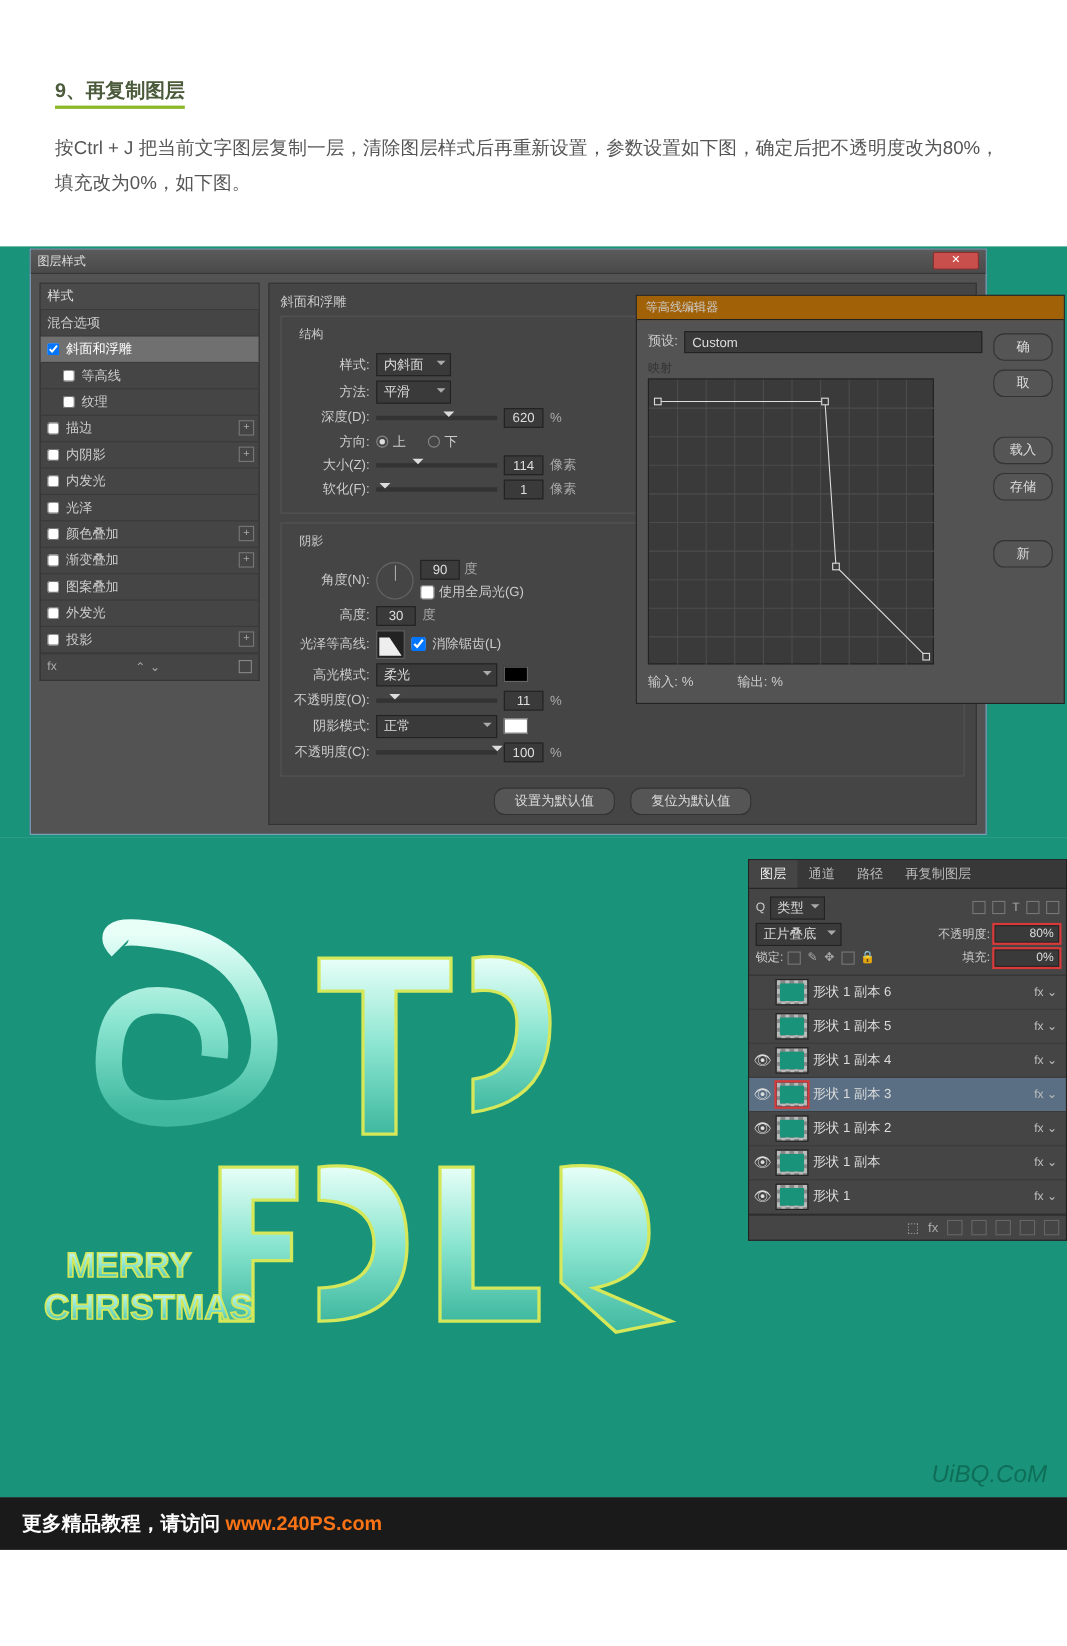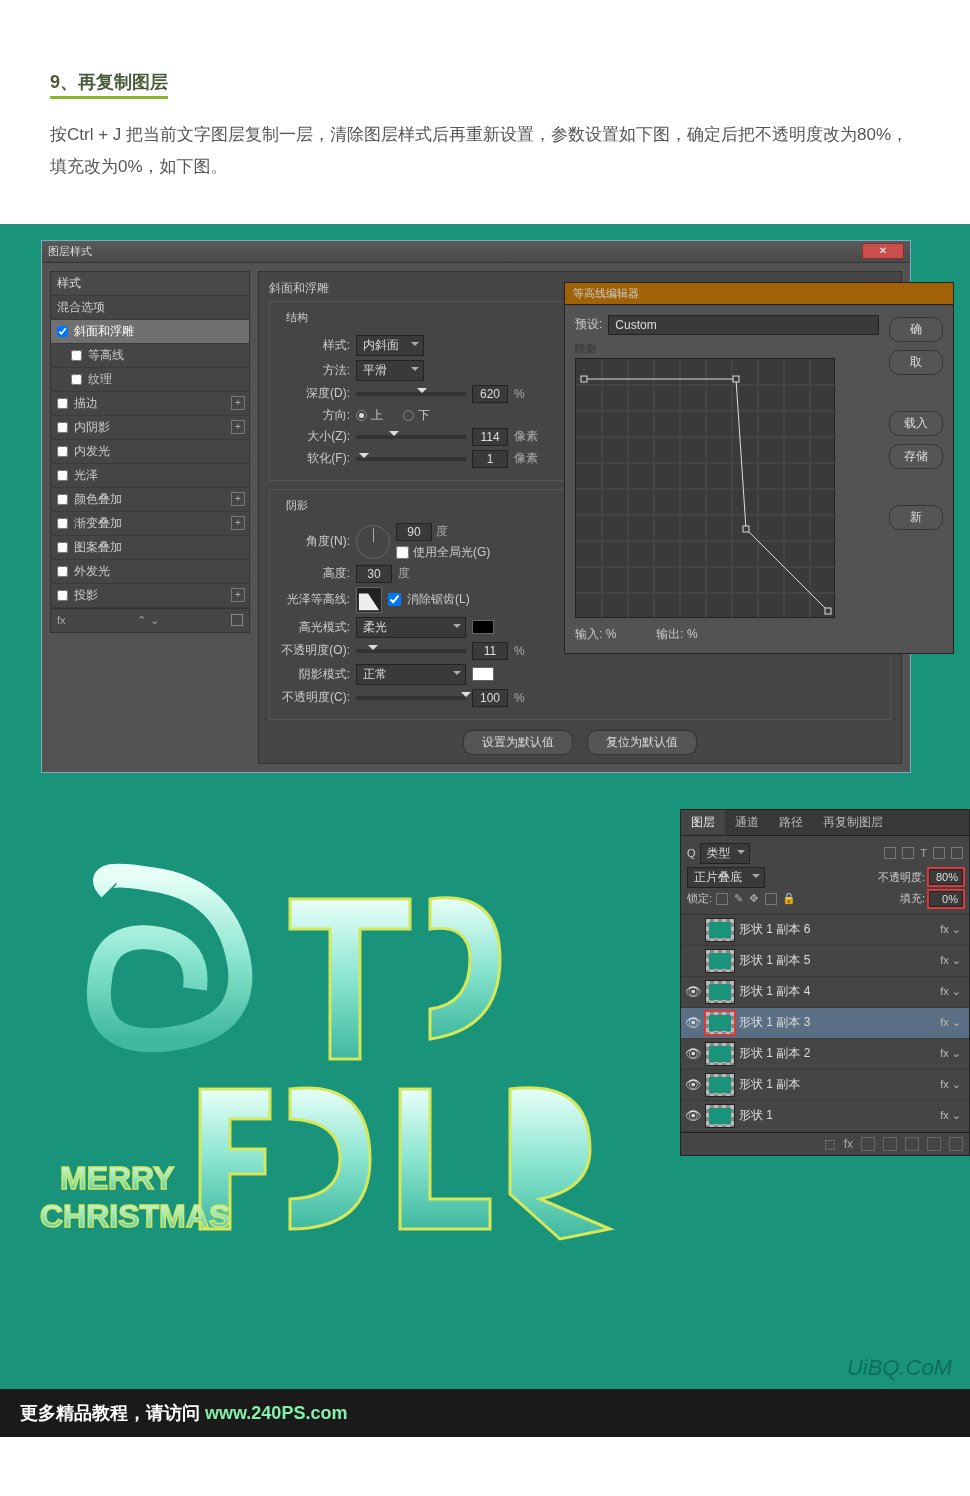--- a/index.html
+++ b/index.html
@@ -1,20 +1,20 @@
 <!DOCTYPE html>
 <html><head>
 <meta charset="utf-8">
 <style>
 *{box-sizing:border-box;margin:0;padding:0}
 body{width:970px;background:#fff;font-family:"Microsoft YaHei",Arial,sans-serif;color:#333}
 .tutorial-header{padding:70px 50px 20px}
 .step-title{display:inline-block;font-size:18px;font-weight:600;color:#4a5a3a;border-bottom:3px solid #8db82c;padding-bottom:2px}
 .step-desc{padding:0 50px 40px;font-size:17px;line-height:1.9;color:#555}
-.teal-section{background:#19937a;padding:16px;position:relative}
+.teal-section{background:#19937a;padding:2px;position:relative}
 .dlg-wrap{padding:0;position:relative}
 .dlg{background:#535353;border:1px solid #7fa8c9;width:870px;margin-left:25px;position:relative;top:0}
 .dlg-titlebar{background:linear-gradient(#5a5a5a,#4a4a4a);height:22px;border-bottom:1px solid #333;display:flex;align-items:center;padding:0 6px;font-size:11px;color:#ddd}
 .dlg-title{flex:1}
 .dlg-close{width:42px;height:16px;background:#c84f4b;border:1px solid #8a2f2c;text-align:center;color:#fff;font-size:10px;line-height:14px;border-radius:2px}
 .dlg-body{display:flex;padding:8px;gap:8px}
 .styles-col{width:200px}
 .styles-list{border:1px solid #333;background:#454545}
 .style-row{display:flex;align-items:center;padding:3px 6px;font-size:12px;color:#ccc;border-bottom:1px solid #3a3a3a;position:relative}
 .style-row.header{background:#4a4a4a;color:#ddd}
@@ -59,38 +59,38 @@
 .ce-btns{display:flex;flex-direction:column;gap:8px;padding-top:2px}
 .ce-btn{background:#555;border:1px solid #333;color:#ddd;padding:3px 14px;font-size:12px;border-radius:10px;min-width:50px;text-align:center}
 .result-section{background:#19937a;position:relative;height:600px;margin-top:0}
 .result-art{position:absolute;left:30px;top:40px;width:620px;height:450px}
 .layers-panel{position:absolute;right:0;top:20px;width:290px;background:#454545;color:#ccc;font-size:12px;border:1px solid #222}
 .lp-tabs{display:flex;background:#383838;border-bottom:1px solid #222}
 .lp-tab{padding:4px 10px;font-size:12px;color:#bbb}
 .lp-tab.active{background:#454545;color:#eee}
 .lp-controls{padding:4px 6px;border-bottom:1px solid #333}
 .lp-row{display:flex;align-items:center;gap:4px;margin:3px 0;font-size:11px}
-.lp-input{background:#3a3a3a;border:1px solid #222;color:#ddd;padding:1px 4px;width:34px;text-align:right;font-size:11px}
+.lp-input{background:#3a3a3a;border:1px solid #222;color:#ddd;padding:1px 4px;width:59px;text-align:right;font-size:11px}
 .lp-input.hl{outline:2px solid #d83a3a}
 .lp-layers{max-height:280px;overflow:hidden}
 .lp-layer{display:flex;align-items:center;padding:3px 4px;border-bottom:1px solid #3a3a3a;gap:4px}
 .lp-eye{width:16px;text-align:center;color:#ddd;font-size:13px;visibility:hidden}
 .lp-eye.on{visibility:visible}
 .lp-thumb{width:30px;height:24px;background:#666;border:1px solid #222;position:relative}
 .lp-thumb.checker{background:repeating-conic-gradient(#888 0 25%,#bbb 0 50%) 0 0/8px 8px}
 .lp-thumb .mini{position:absolute;inset:3px;background:#19937a}
 .lp-name{flex:1;font-size:12px;color:#ddd;white-space:nowrap;overflow:hidden}
 .lp-layer.sel{background:#5a6f84}
 .lp-layer.sel .lp-thumb{outline:2px solid #d83a3a;outline-offset:-1px}
 .lp-fx{font-size:11px;color:#bbb;margin-right:4px}
 .lp-footer{display:flex;justify-content:flex-end;gap:8px;padding:4px 6px;border-top:1px solid #222;color:#aaa}
 .lp-ico{width:14px;height:14px;border:1px solid #666}
 .watermark{position:absolute;bottom:8px;right:18px;color:#0a5f4a;font-size:22px;font-style:italic;opacity:.7}
 .footer-bar{background:#1a1a1a;color:#fff;padding:12px 20px;font-size:18px;font-weight:600}
-.footer-bar .link{color:#86efac}
+.footer-bar .link{color:#f97316}
 .lock-icons{display:flex;gap:6px;color:#aaa;font-size:11px;align-items:center}
 .tiny-ico{width:12px;height:12px;display:inline-block;border:1px solid #777}
 .tiny-icons{display:flex;gap:4px}
 .result-cover{position:absolute;inset:0}
 .toolbar-icons{display:flex;gap:6px;color:#aaa;font-size:11px;align-items:center;margin-left:auto}
 </style>
 </head>
 <body>
 
 <div class="tutorial-header">

